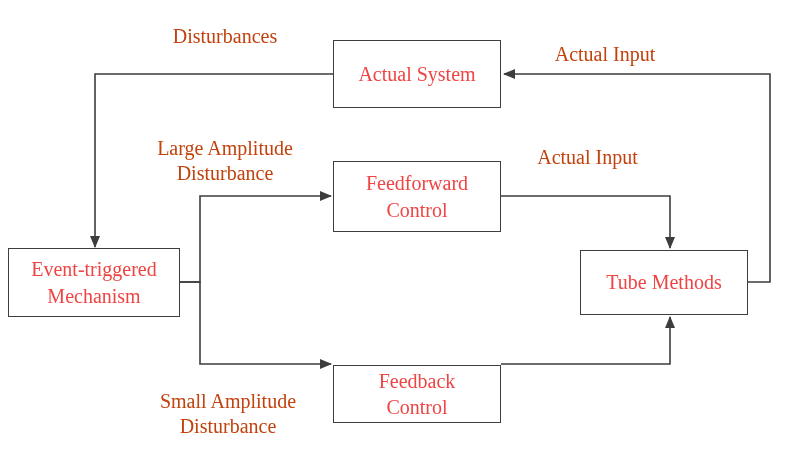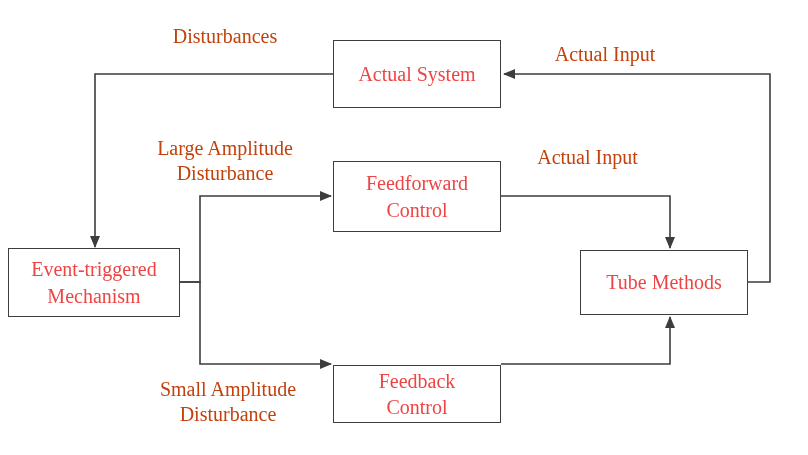--- a/index.html
+++ b/index.html
@@ -93,17 +93,17 @@
 
   <div class="edge-label" style="left:150px; top:24px; width:150px;">Disturbances</div>
 
   <div class="edge-label" style="left:530px; top:42px; width:150px;">Actual Input</div>
 
   <div class="edge-label" style="left:140px; top:136px; width:170px;text-align:center;">Large Amplitude
 Disturbance</div>
 
   <div class="edge-label" style="left:510px; top:145px; width:155px;">Actual Input</div>
 
-  <div class="edge-label" style="left:143px; top:377px; width:170px;">Small Amplitude
+  <div class="edge-label" style="left:143px; top:389px; width:170px;">Small Amplitude
 Disturbance</div>
 
 
 </div>
 
 </body></html>

